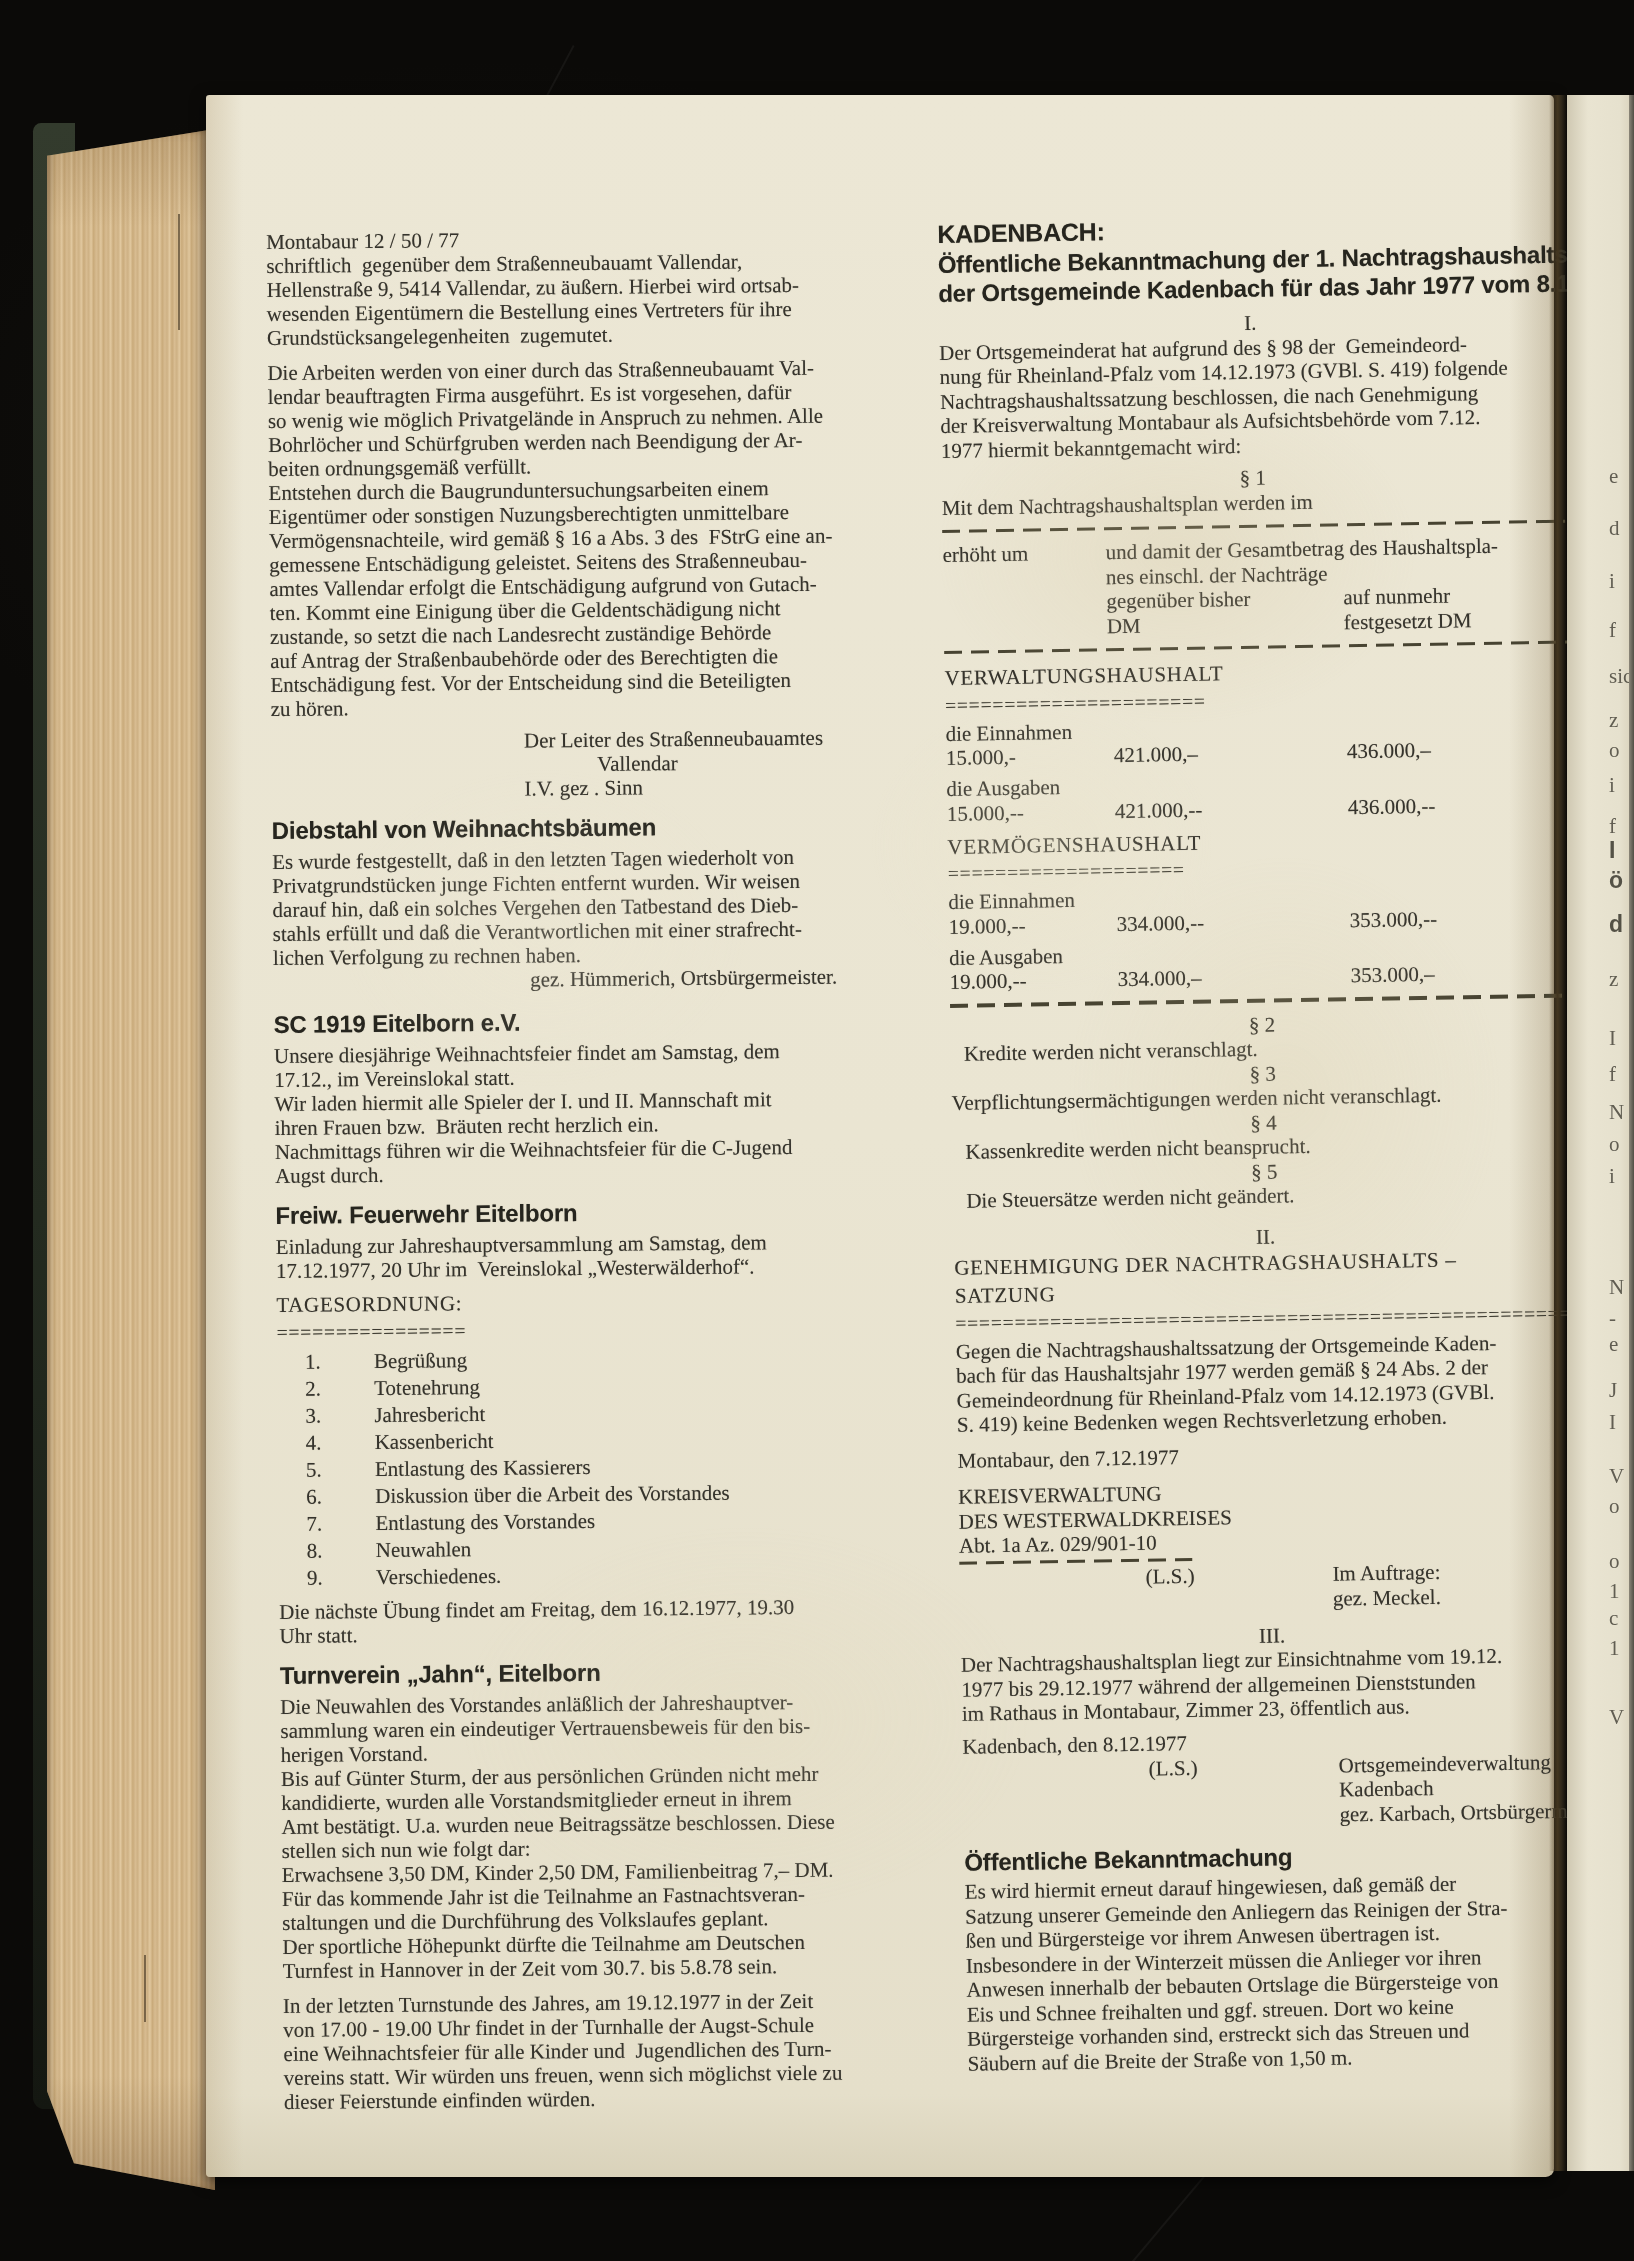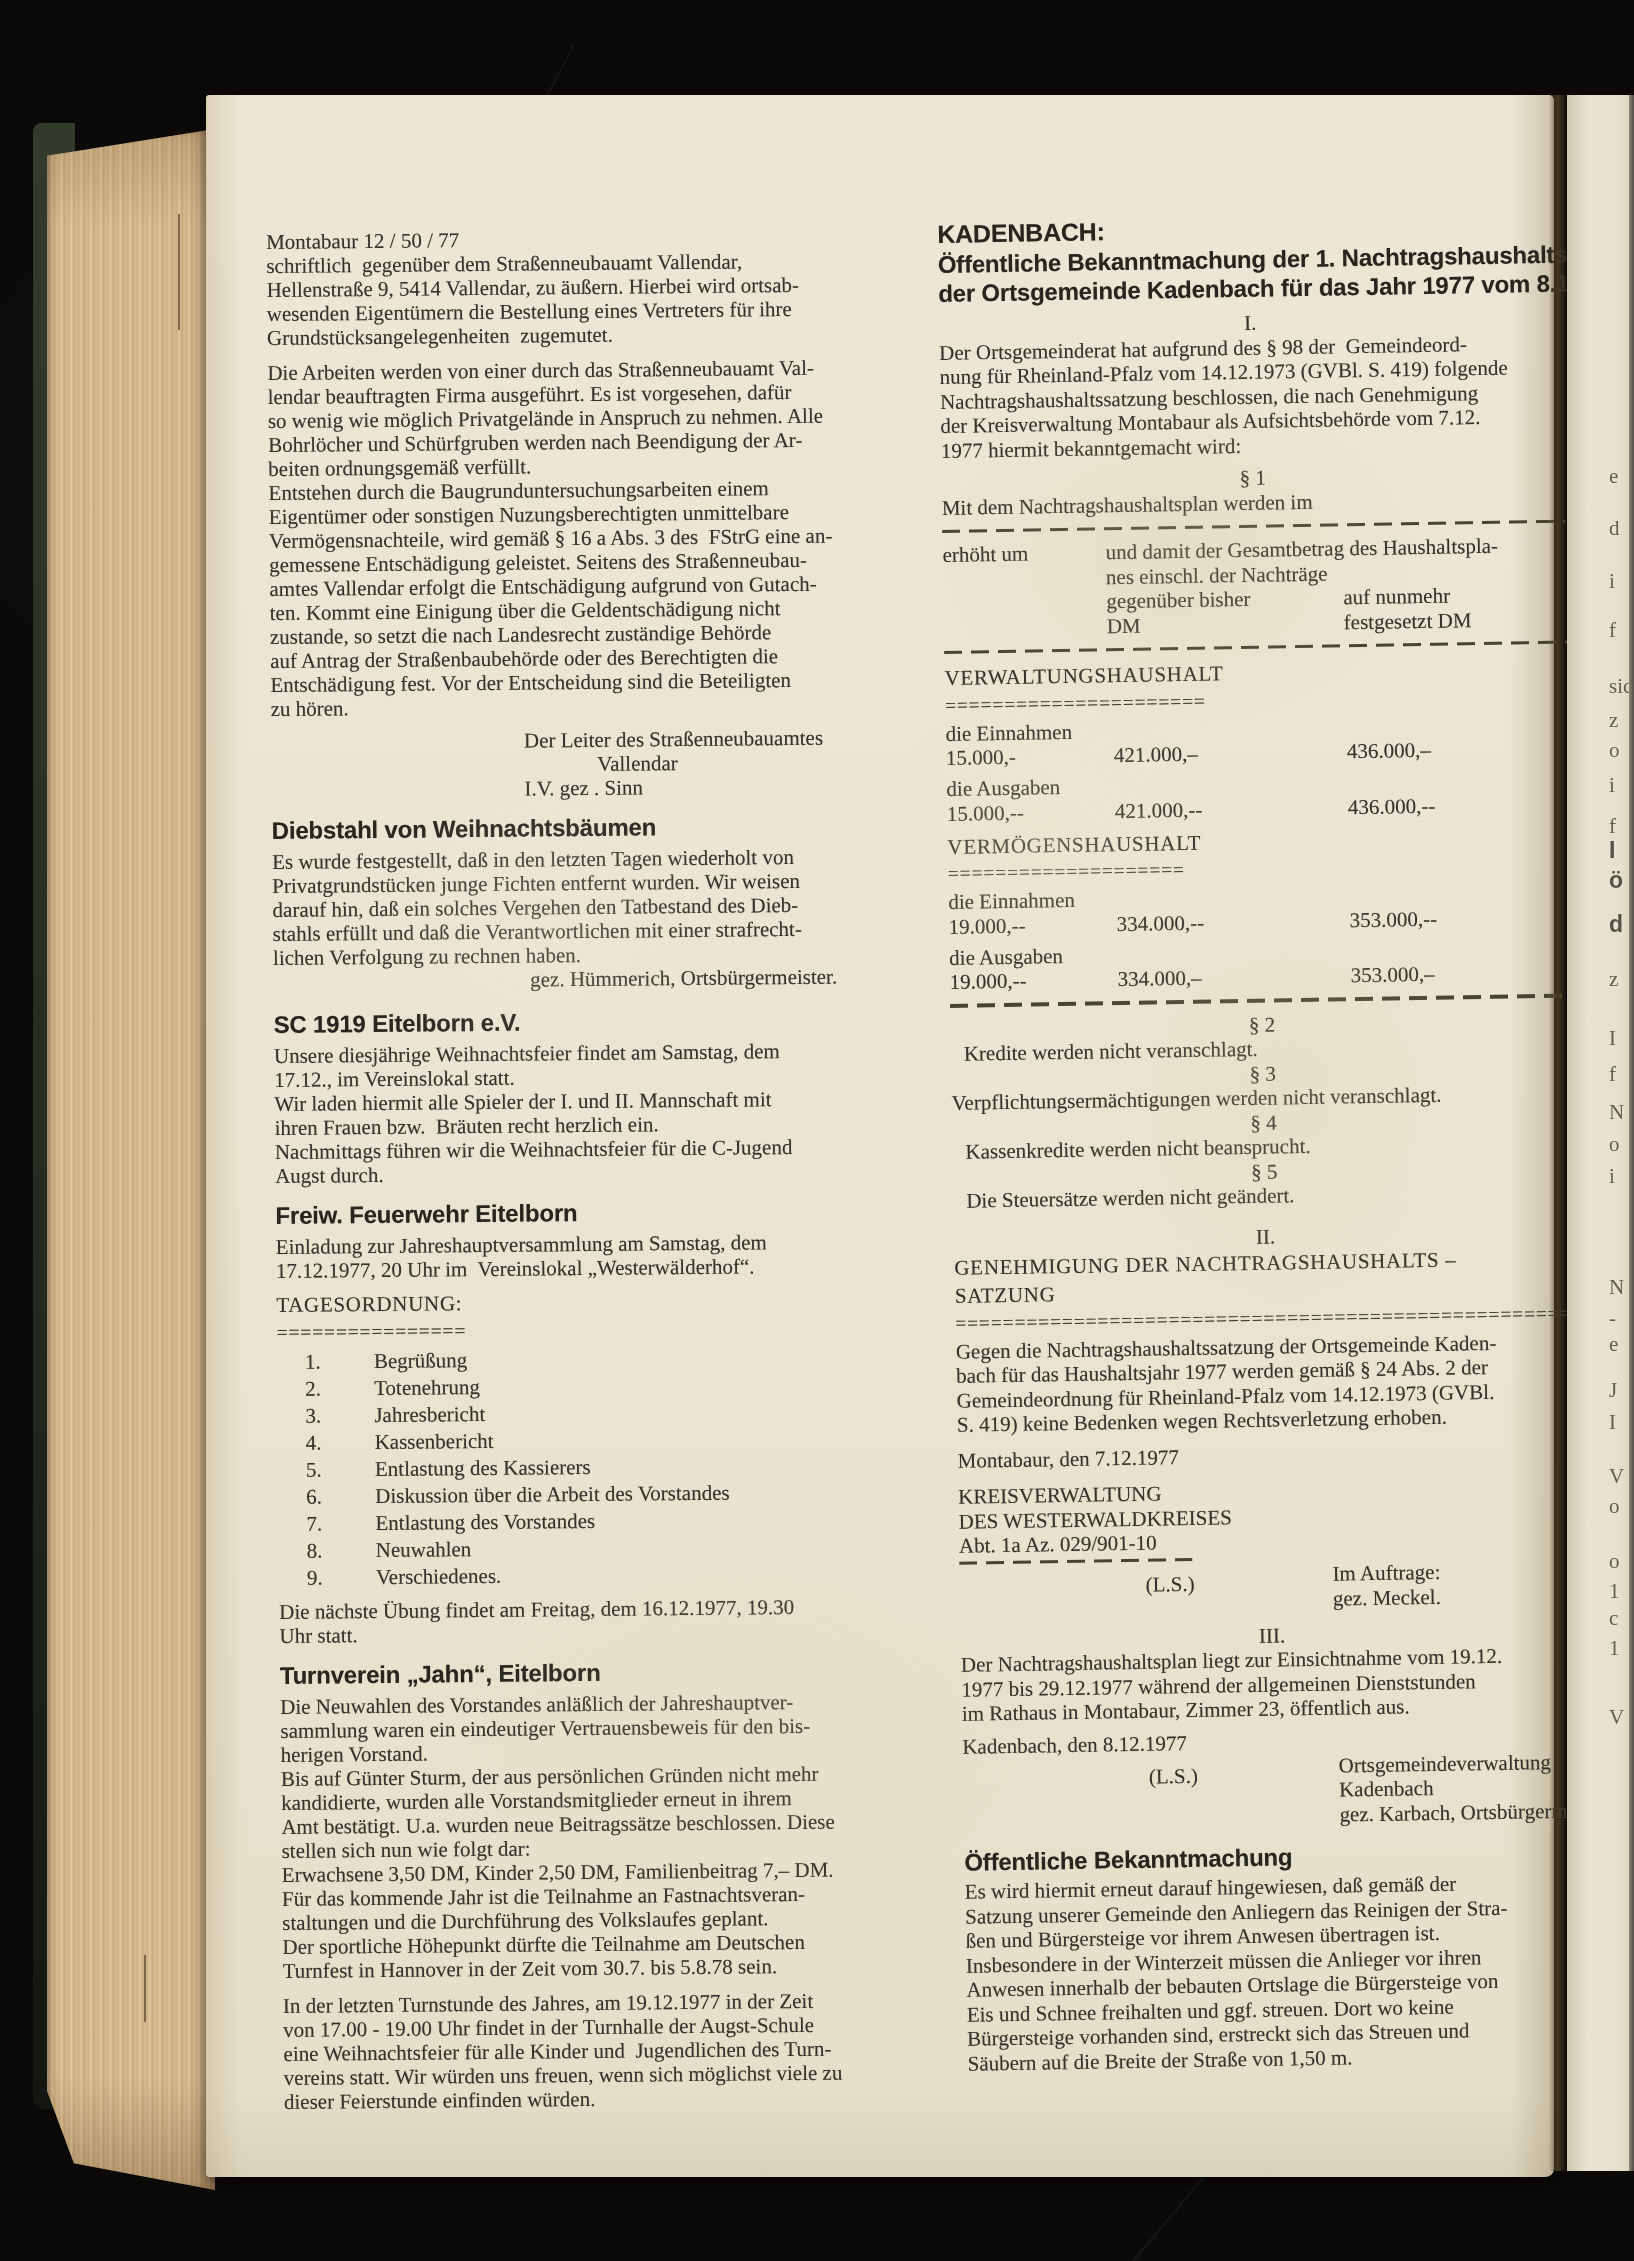--- a/index.html
+++ b/index.html
@@ -64,21 +64,21 @@
   .th{display:flex;margin:1.6px 0 0 0;}
   .th-c1{width:163px;flex:none;}
   .th-right{flex:1;}
   .th-sub{display:flex;}
   .th-c2{width:237px;flex:none;}
   .amt-label{margin:0;}
   .amt-vals{display:flex;margin:0 0 6.5px 0;}
   .amt-c1{width:168px;flex:none;}
   .amt-c2{width:233px;flex:none;}
   .sig{position:relative;margin:0;}
-  .sig-l{position:absolute;top:8px;}
+  .sig-l{position:absolute;top:0;}
   .sig-r{display:block;}
 </style>
 </head>
 <body>
 
 <div class="photo">
   <div class="scratch" style="left:523px;top:33px;width:1.6px;height:212px;transform:rotate(28deg);"></div>
   <div class="scratch" style="left:1185px;top:2108px;width:1.6px;height:180px;transform:rotate(40deg);"></div>
   <div class="book-cover"></div>
   <div class="page-stack"></div>
@@ -161,21 +161,21 @@
 Bürgersteige vorhanden sind, erstreckt sich das Streuen und
 Säubern auf die Breite der Straße von 1,50 m.</div></div>
 
   <div class="paper-mottle"></div>
   <div class="gutter-crease"></div>
   <div class="facing-page-edge" id="facing">
       <span class="edge-fragment" style="top: 371px;">e</span>
       <span class="edge-fragment" style="top: 423px;">d</span>
       <span class="edge-fragment" style="top: 476px;">i</span>
       <span class="edge-fragment" style="top: 525px;">f</span>
-      <span class="edge-fragment" style="top: 571px; margin-top: 10px;">sic</span>
+      <span class="edge-fragment" style="top: 571px;">sic</span>
       <span class="edge-fragment" style="top: 615px;">z</span>
       <span class="edge-fragment" style="top: 645px;">o</span>
       <span class="edge-fragment" style="top: 680px;">i</span>
       <span class="edge-fragment" style="top: 721px;">f</span>
       <span class="edge-fragment bold" style="top: 745px;">I</span>
       <span class="edge-fragment bold" style="top: 775px;">ö</span>
       <span class="edge-fragment bold" style="top: 819px;">d</span>
       <span class="edge-fragment" style="top: 874px;">z</span>
       <span class="edge-fragment" style="top: 933px;">I</span>
       <span class="edge-fragment" style="top: 969px;">f</span>

